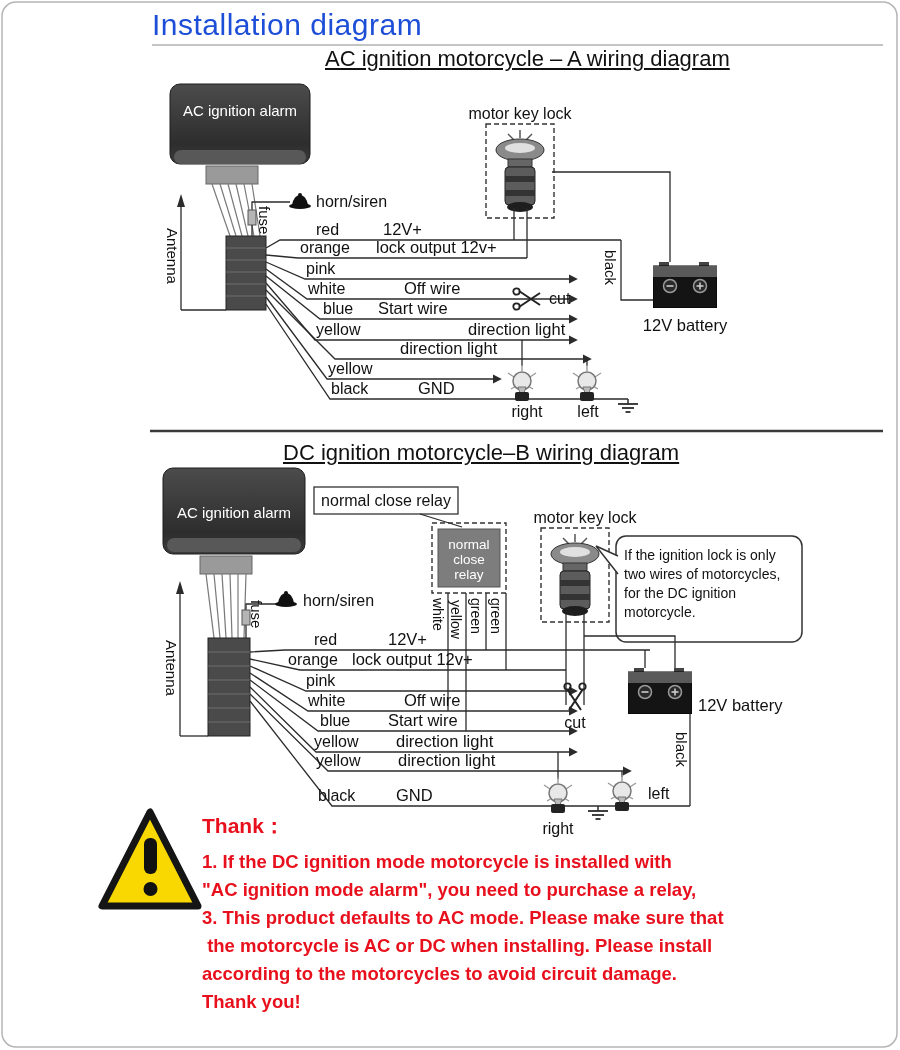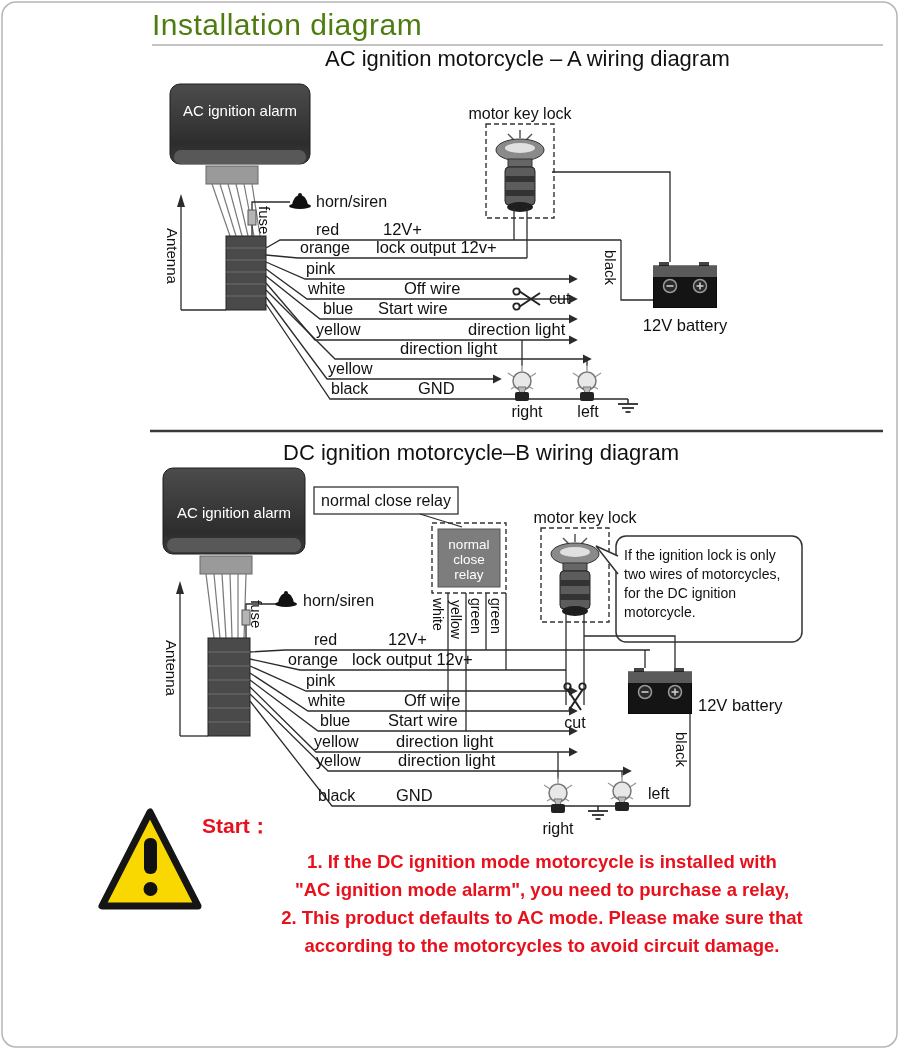--- a/index.html
+++ b/index.html
@@ -2,28 +2,28 @@
 <html><head>
 <meta charset="utf-8">
 <style>
   html,body { margin:0; padding:0; background:#fff; }
   #page {
     position:relative; width:900px; height:1050px; background:#fff;
     font-family:"Liberation Sans", sans-serif; overflow:hidden;
   }
   .title {
     position:absolute; left:152px; top:8px;
-    font-size:30px; color:#4d7c0f; letter-spacing:0.5px;
+    font-size:30px; color:#1d4ed8; letter-spacing:0.5px;
   }
-  .heading { position:absolute; font-size:22px; color:#111; }
+  .heading { position:absolute; font-size:22px; color:#111;text-decoration:underline; }
   .heading-a { left:325px; top:46px; }
   .heading-b { left:270px; top:440px;margin-left:13px; }
   .note { position:absolute; left:202px; top:812px; width:680px; color:#e8101c; font-weight:bold; }
   .note-heading { font-size:21px; margin-bottom:8px; }
-  .note-line { font-size:18.5px; line-height:28px; white-space:pre;text-align:center; }
+  .note-line { font-size:18.5px; line-height:28px; white-space:pre; }
   svg { position:absolute; left:0; top:0; }
   svg text { font-family:"Liberation Sans", sans-serif; }
   .lbl  { font-size:16px; fill:#111; }
   .desc { font-size:16.5px; fill:#111; }
   .rot  { font-size:15px; fill:#111; }
   .mid  { text-anchor:middle; }
   .wh   { fill:#fff; font-size:15px; }
   .wire { fill:none; stroke:#2b2b2b; stroke-width:1.3; }
   .dash { fill:none; stroke:#333; stroke-width:1.4; stroke-dasharray:5 3; }
   .ridge{ stroke:#6f6f6f; stroke-width:1; }
@@ -348,20 +348,22 @@
     <rect x="144" y="838" width="13" height="36" rx="6" fill="#111"></rect>
     <circle cx="150.5" cy="889" r="7" fill="#111"></circle>
   </g>
 </svg>
 
 <div class="title">Installation diagram</div>
 <div class="heading heading-a">AC ignition motorcycle – A wiring diagram</div>
 <div class="heading heading-b">DC ignition motorcycle–B wiring diagram</div>
 
 <div class="note">
-  <div class="note-heading">Start：</div>
+  <div class="note-heading">Thank：</div>
   <div class="note-line">1. If the DC ignition mode motorcycle is installed with</div>
   <div class="note-line">"AC ignition mode alarm", you need to purchase a relay,</div>
-  <div class="note-line">2. This product defaults to AC mode. Please make sure that</div>
+  <div class="note-line">3. This product defaults to AC mode. Please make sure that</div>
+  <div class="note-line"> the motorcycle is AC or DC when installing. Please install</div>
   <div class="note-line">according to the motorcycles to avoid circuit damage.</div>
+  <div class="note-line">Thank you!</div>
 </div>
 
 </div>
 
 </body></html>

